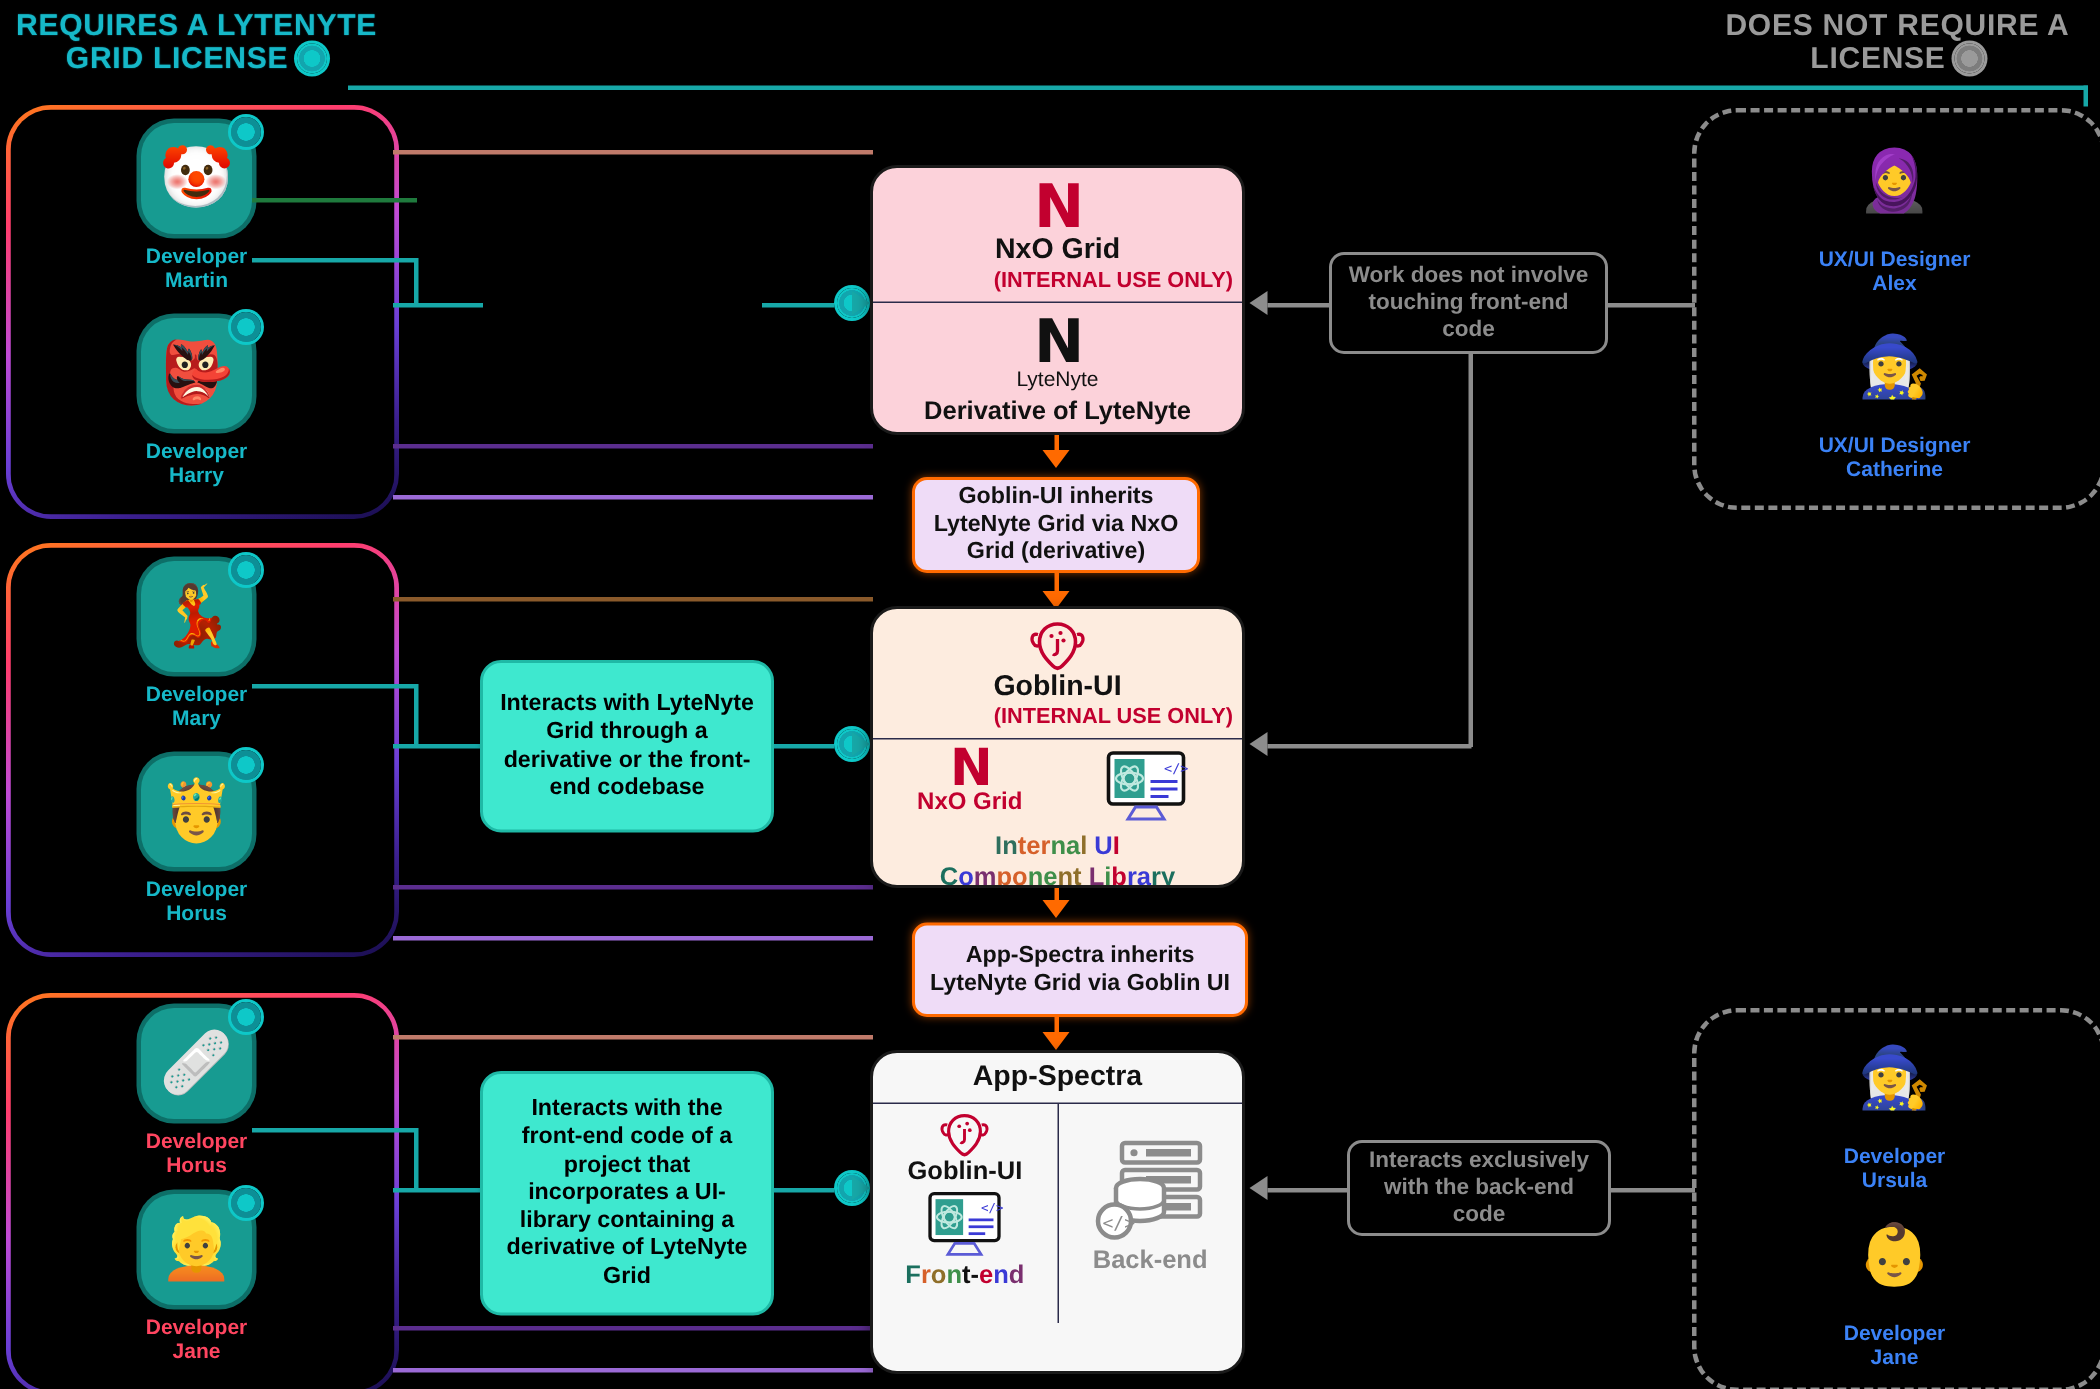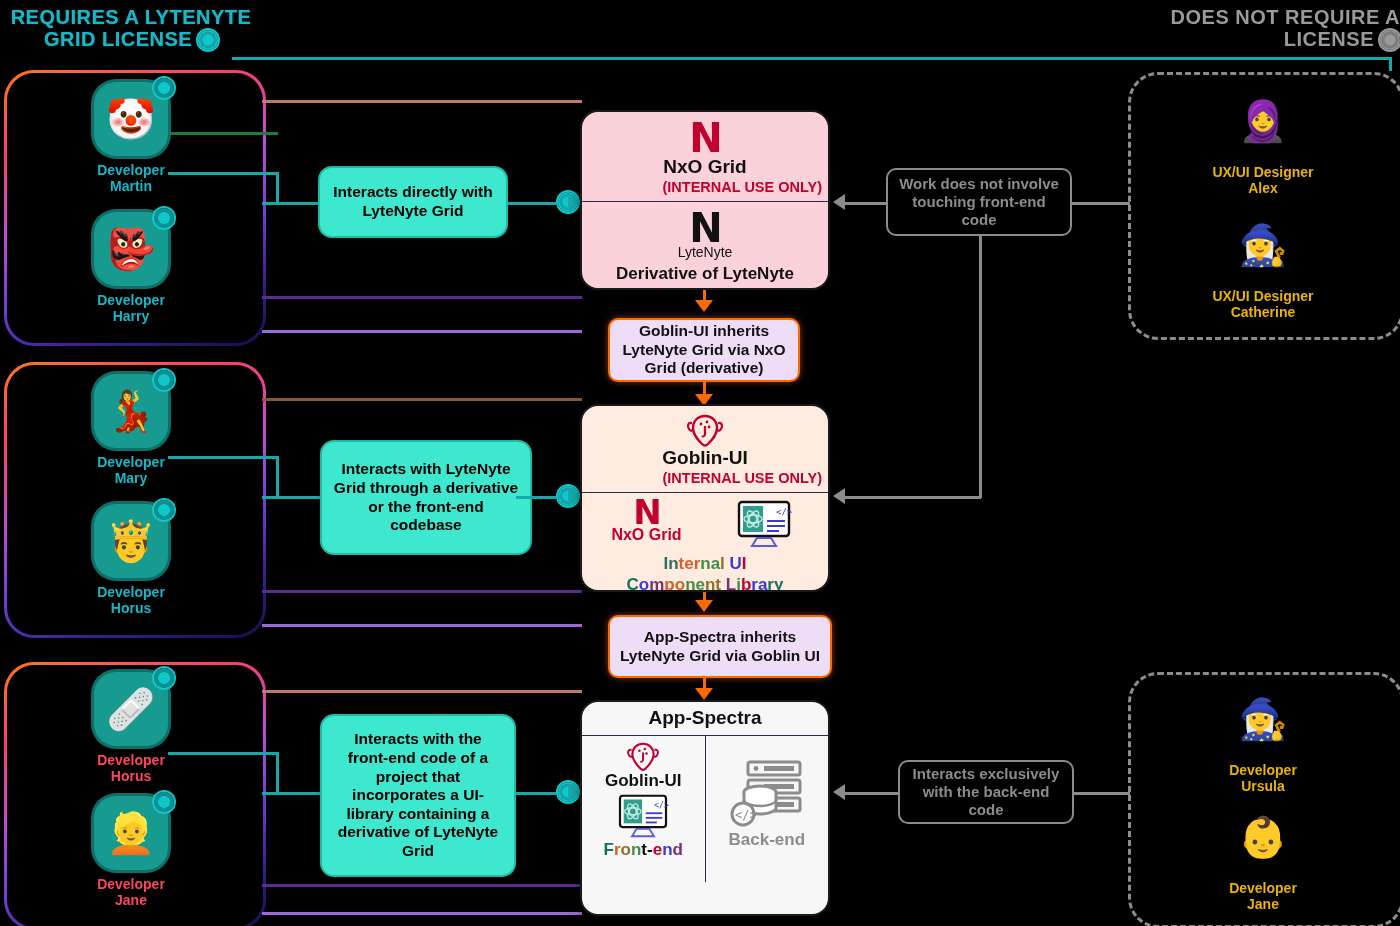--- a/index.html
+++ b/index.html
@@ -14,21 +14,21 @@
   
   .banner{
     position:absolute;text-align:center;font-weight:bold;
     letter-spacing:.5px;line-height:1.12;text-transform:uppercase;
   }
   .banner-license{
     left:-4px;top:6px;width:270px;font-size:20px;color:#16b8c8;
     text-shadow:0 0 1px #0d7f8c;
   }
   .banner-nolicense{
-    left:1130px;top:6px;width:270px;font-size:20px;color:#9a9a9a;text-align:right;
+    left:1130px;top:6px;width:270px;font-size:20px;color:#9a9a9a;
   }
   .seal{
     display:inline-block;width:20px;height:20px;border-radius:50%;
     vertical-align:-4px;margin-left:6px;
   }
   .seal.teal{
     background:radial-gradient(circle at 50% 50%,#0ec8c8 0 38%,#12a5ae 40% 60%,#0ec8c8 62% 100%);
     box-shadow:0 0 0 2px #0ec8c8;
   }
   .seal.gray{
@@ -69,21 +69,21 @@
   }
   .badge-mini{
     position:absolute;right:-6px;top:-4px;width:20px;height:20px;border-radius:50%;
   }
   .badge-mini.teal{background:radial-gradient(circle,#0ec8c8 0 40%,#0d8f96 42% 100%);box-shadow:0 0 0 2px #0ec8c8;}
   .pname{
     margin-top:6px;font-size:14px;font-weight:bold;line-height:1.15;
   }
   .pname.teal{color:#16b8c8;}
   .pname.red{color:#ff4560;}
-  .pname.gray{color:#eab308;}
+  .pname.gray{color:#3b82f6;}
 
   
   .note{
     position:absolute;background:#3ee8cf;border:2px solid #1fb9a6;
     border-radius:14px;color:#000;font-weight:bold;text-align:center;
     display:flex;align-items:center;justify-content:center;
     font-size:15.5px;line-height:1.2;padding:8px 10px;box-sizing:border-box;
     box-shadow:2px 3px 4px rgba(0,0,0,.55);
   }
 
@@ -197,23 +197,20 @@
   </div>
 
   <div class="line lh pinkish-l abs" style="left:262px;top:100px;width:320px;"></div>
   <div class="line lh green-l abs" style="left:168px;top:132px;width:110px;"></div>
   <div class="line lh teal-l abs" style="left:168px;top:172px;width:110px;"></div>
   <div class="line lv teal-l abs" style="left:276px;top:172px;height:32px;"></div>
   <div class="line lh teal-l abs" style="left:262px;top:202px;width:60px;"></div>
   <div class="line lh purple-l abs" style="left:262px;top:296px;width:320px;"></div>
   <div class="line lh violet-l abs" style="left:262px;top:330px;width:320px;"></div>
 
-  <div class="note" style="left:318px;top:166px;width:190px;height:72px;">
-    <span>Interacts directly with LyteNyte Grid</span>
-  </div>
 
   <div class="line lh teal-l abs" style="left:508px;top:202px;width:48px;"></div>
   <div class="seal teal abs" style="left:552px;top:192px;width:20px;height:20px;"></div>
   <div class="arrow arr-right-teal abs" style="left:568px;top:194px;"></div>
 
   <div class="card pink" style="left:580px;top:110px;width:250px;height:180px;">
     <div class="card-top">
       <div class="logo-n red">N</div>
       <div class="prod-title">NxO Grid</div>
       <div class="prod-sub">(INTERNAL USE ONLY)</div>
@@ -261,21 +258,21 @@
     </div>
   </div>
 
   <div class="line lh brown-l abs" style="left:262px;top:398px;width:320px;"></div>
   <div class="line lh teal-l abs" style="left:168px;top:456px;width:110px;"></div>
   <div class="line lv teal-l abs" style="left:276px;top:456px;height:42px;"></div>
   <div class="line lh teal-l abs" style="left:262px;top:496px;width:60px;"></div>
   <div class="line lh purple-l abs" style="left:262px;top:590px;width:320px;"></div>
   <div class="line lh violet-l abs" style="left:262px;top:624px;width:320px;"></div>
 
-  <div class="note" style="left:320px;top:440px;width:212px;height:115px;">
+  <div class="note" style="left:320px;top:440px;width:196px;height:115px;">
     <span>Interacts with LyteNyte Grid through a derivative or the front-end codebase</span>
   </div>
 
   <div class="line lh teal-l abs" style="left:516px;top:496px;width:40px;"></div>
   <div class="seal teal abs" style="left:552px;top:486px;width:20px;height:20px;"></div>
   <div class="arrow arr-right-teal abs" style="left:568px;top:488px;"></div>
 
   <div class="card peach" style="left:580px;top:404px;width:250px;height:188px;">
     <div class="card-top">
       <div style="line-height:1;">

